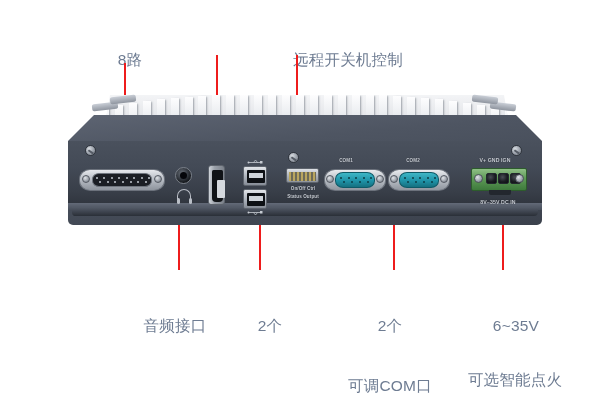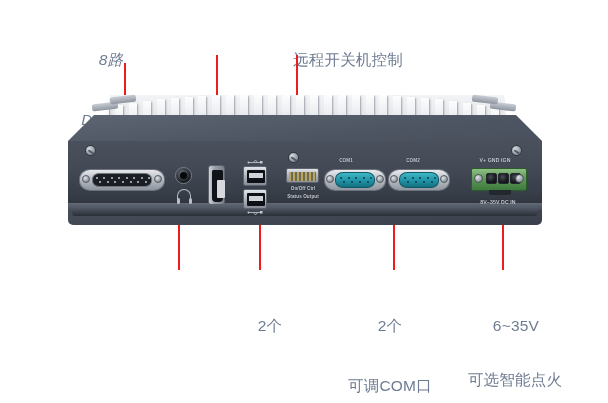--- a/index.html
+++ b/index.html
@@ -334,31 +334,34 @@
     color: #6e7c92;
     font-size: 16px;
     letter-spacing: 1px;
   }
 </style>
 </head>
 <body>
 
 <div id="stage">
 
-  <div class="label" style="left:51px; top:10px; width:120px;font-style:italic;">
+  <div class="label" style="left:70px; top:10px; width:120px;">
     <span class="ln">8路</span>
     <span class="ln">DIO端口</span>
   </div>
 
 
   <div class="label" style="left:274px; top:10px; width:148px;">
     <span class="ln">远程开关机控制</span>
     <span class="ln">和LED状态输出</span>
   </div>
 
+  <div class="label" style="left:120px; top:276px; width:110px;">
+    <span class="ln">音频接口</span>
+  </div>
 
   <div class="label" style="left:216px; top:276px; width:108px;">
     <span class="ln">2个</span>
   </div>
 
   <div class="label" style="left:330px; top:276px; width:120px;">
     <span class="ln">2个</span>
     <span class="ln">可调COM口</span>
   </div>
 

